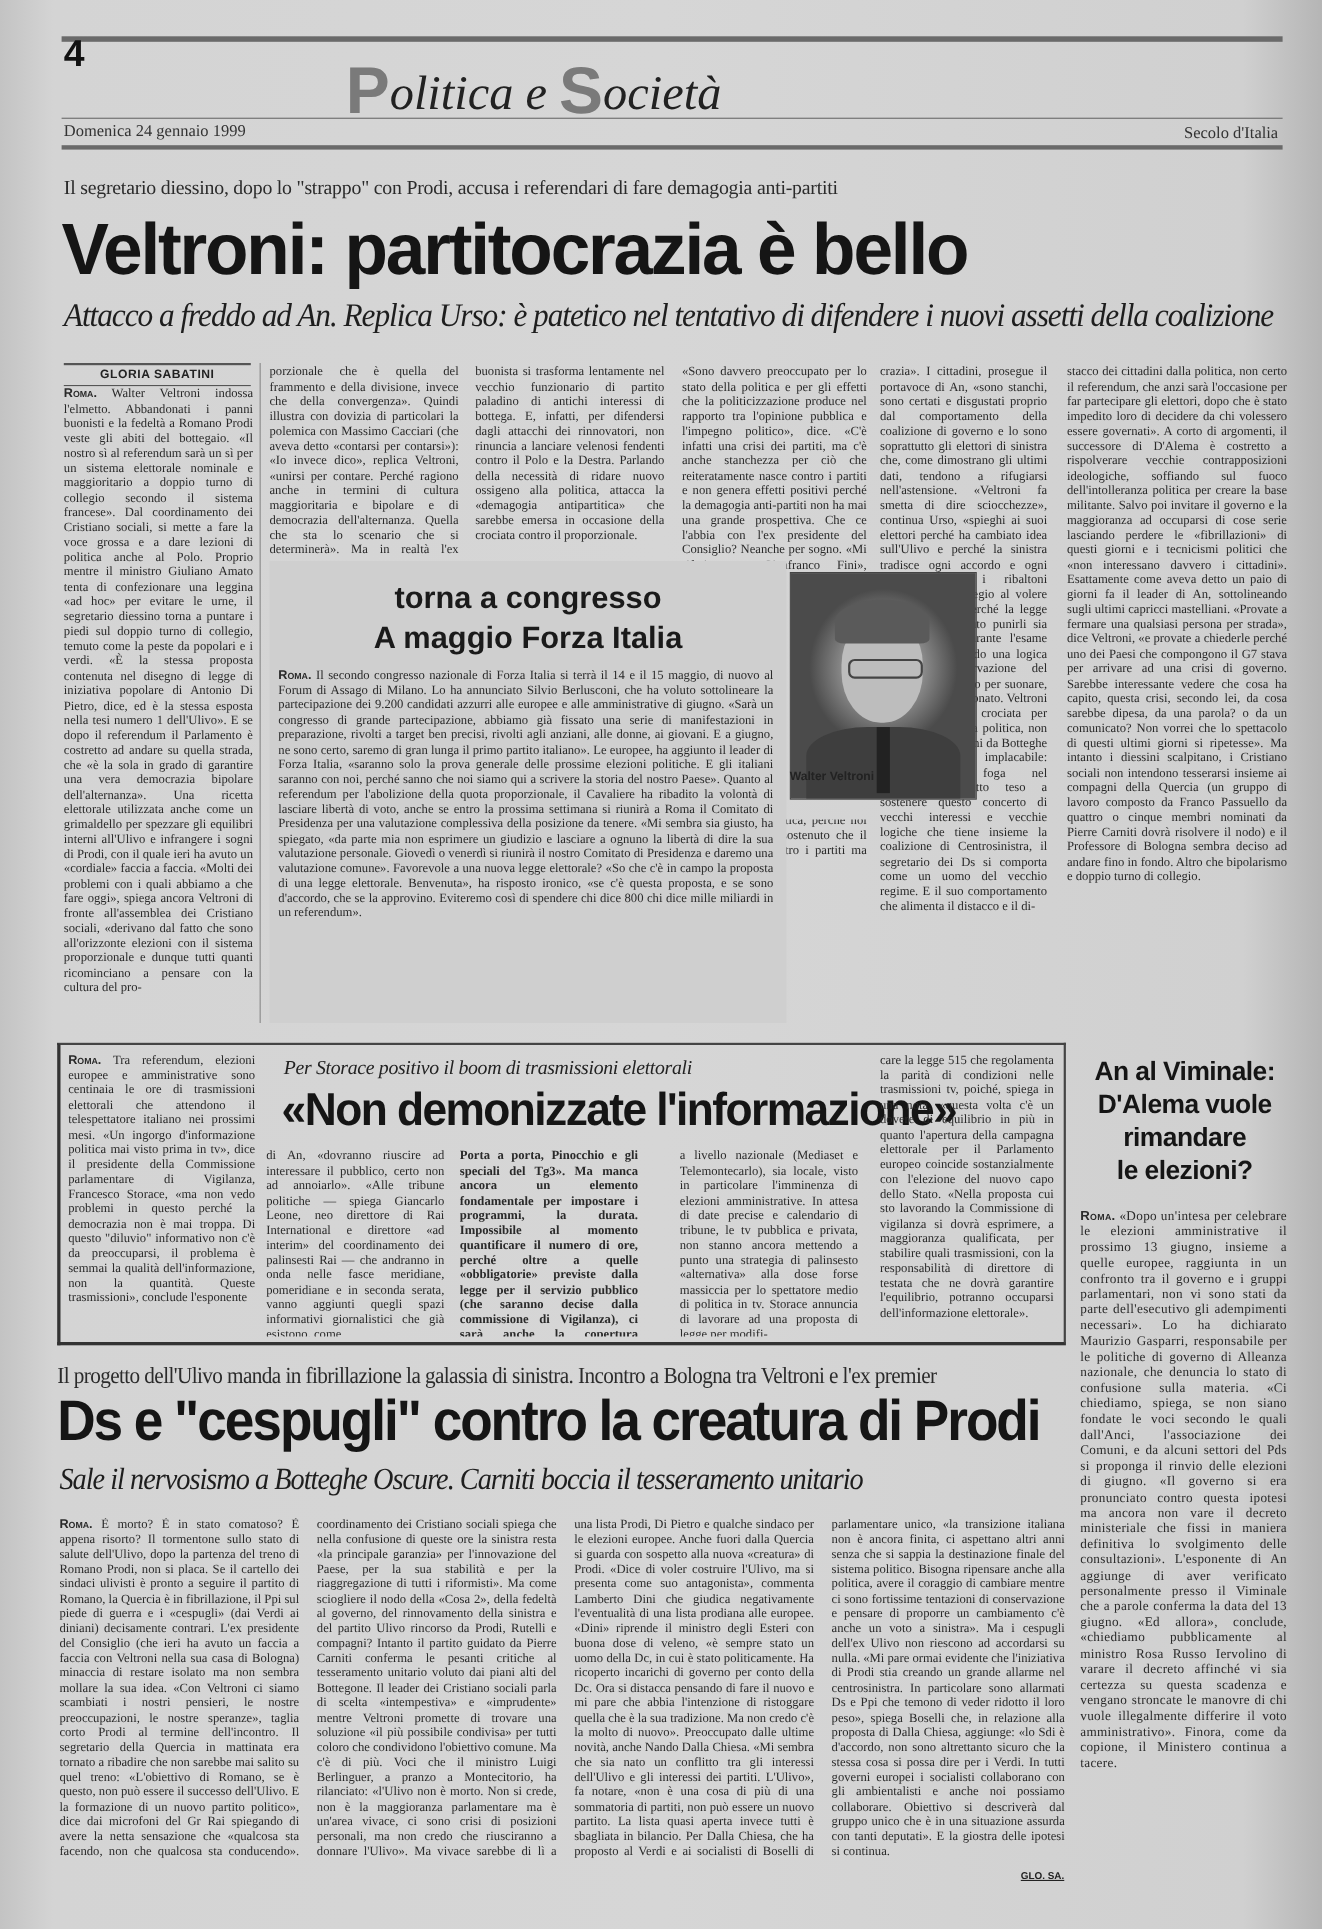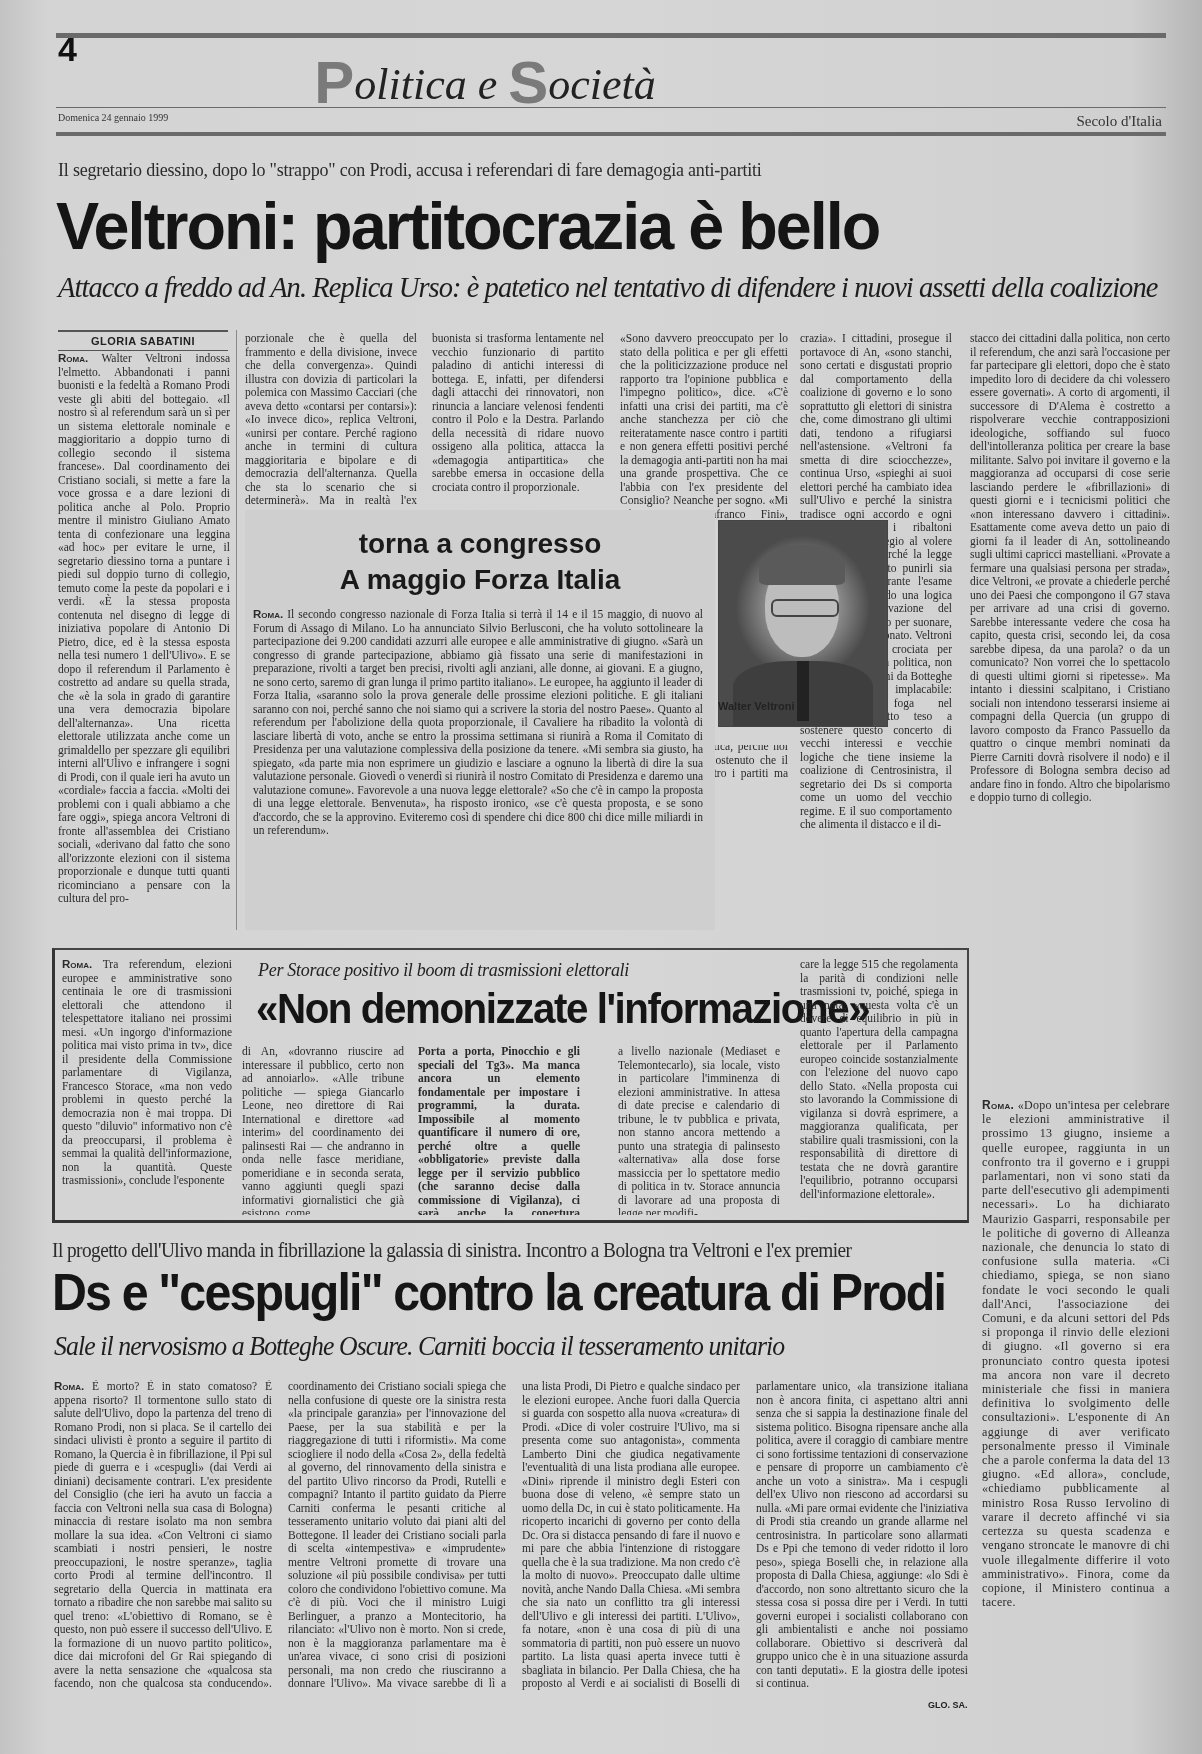--- a/index.html
+++ b/index.html
@@ -14,21 +14,21 @@
     position:absolute; left:0; top:0; width:1202px; height:1754px;
     background:linear-gradient(90deg,#c3c3c3 0%,#d4d4d4 4%,#d6d6d6 50%,#d0d0d0 94%,#b5b5b5 100%);
   }
   .rule { position:absolute; background:#6a6a6a; }
   .pagenum { position:absolute; left:58px; top:30px; font:bold 34px "Liberation Sans", sans-serif; color:#111; }
   .section {
     position:absolute; left:0; width:970px; top:48px; text-align:center;
     font-family:"Liberation Serif", serif; font-style:italic; font-size:44px; color:#222;
   }
   .section .big { font-style:normal; font-weight:bold; font-family:"Liberation Sans", sans-serif; font-size:60px; color:#7a7a7a; vertical-align:-4px; }
-  .dateline { position:absolute; left:58px; top:112px; font-size:10px; color:#333; }
+  .dateline { position:absolute; left:58px; top:112px; font-size:15px; color:#333; }
   .paper { position:absolute; right:40px; top:113px; font-size:15px; color:#333; }
   .kicker { position:absolute; left:58px; top:160px; width:1120px; font-size:18px; color:#2b2b2b; letter-spacing:-0.2px; }
   .headline {
     position:absolute; left:56px; top:188px; font-family:"Liberation Sans", sans-serif; font-weight:bold;
     font-size:66px; letter-spacing:-2px; color:#151515; transform:scaleX(0.98); transform-origin:left;
   }
   .deck {
     position:absolute; left:58px; top:270px; font-style:italic; font-size:30px; color:#1e1e1e;
     letter-spacing:-1px; transform:scaleX(0.95); transform-origin:left; white-space:nowrap;
   }
@@ -53,21 +53,21 @@
   .photo .tie { position:absolute; left:78px; top:140px; width:12px; height:60px; background:#222; }
   .photo .hair { position:absolute; left:40px; top:24px; width:86px; height:40px; border-radius:50% 50% 10% 10%; background:#5a5a5a; }
   .caption { position:absolute; left:718px; top:700px; font:bold 11px "Liberation Sans", sans-serif; color:#222;text-align:right; }
   .tvbox { position:absolute; left:52px; top:948px; width:912px; height:270px; border:2px solid #444; border-left:3px solid #333; border-bottom:3px solid #333; }
   .tv-kicker { position:absolute; left:258px; top:960px; font-style:italic; font-size:18px; color:#222; letter-spacing:-0.3px;text-align:center; }
   .tv-head { position:absolute; left:256px; top:985px; font:bold 42px "Liberation Sans", sans-serif; letter-spacing:-1.5px; color:#151515; transform:scaleX(0.96); transform-origin:left; white-space:nowrap;}
   .side-head { position:absolute; left:982px; top:960px; width:190px; text-align:center; font:bold 24px "Liberation Sans", sans-serif; line-height:30px; color:#151515; letter-spacing:-0.5px; }
   .kicker2 { position:absolute; left:52px; top:1238px; font-size:21px; color:#2b2b2b; letter-spacing:-0.6px; white-space:nowrap; transform:scaleX(0.92); transform-origin:left;}
   .headline2 { position:absolute; left:52px; top:1262px; font:bold 52px "Liberation Sans", sans-serif; letter-spacing:-2px; color:#151515; white-space:nowrap; transform:scaleX(0.93); transform-origin:left;}
   .deck2 { position:absolute; left:54px; top:1330px; font-style:italic; font-size:28px; color:#1e1e1e; letter-spacing:-1px; white-space:nowrap; transform:scaleX(0.92); transform-origin:left;}
-  .sig { position:absolute; left:928px; top:1700px; font:bold 9px "Liberation Sans", sans-serif; color:#222; }
+  .sig { position:absolute; left:928px; top:1700px; font:bold 9px "Liberation Sans", sans-serif; color:#222;text-decoration:underline; }
   .vrule { position:absolute; width:1px; background:#888; }
 </style>
 </head>
 <body>
 
 <div class="page">
 
   <div class="rule" style="left:56px;top:33px;width:1110px;height:5px;"></div>
   <div class="pagenum">4</div>
   <div class="section">
@@ -140,20 +140,26 @@
   <div class="col" style="left:418px;top:1045px;width:162px;height:170px;font-weight:bold;">
     <span>Porta a porta, Pinocchio e gli speciali del Tg3». Ma manca ancora un elemento fondamentale per impostare i programmi, la durata. Impossibile al momento quantificare il numero di ore, perché oltre a quelle «obbligatorie» previste dalla legge per il servizio pubblico (che saranno decise dalla commissione di Vigilanza), ci sarà anche la copertura «volontaria» da parte delle reti private, sia</span>
   </div>
   <div class="col" style="left:618px;top:1045px;width:162px;height:170px;">
     <span>a livello nazionale (Mediaset e Telemontecarlo), sia locale, visto in particolare l'imminenza di elezioni amministrative. In attesa di date precise e calendario di tribune, le tv pubblica e privata, non stanno ancora mettendo a punto una strategia di palinsesto «alternativa» alla dose forse massiccia per lo spettatore medio di politica in tv. Storace annuncia di lavorare ad una proposta di legge per modifi-</span>
   </div>
   <div class="col" style="left:800px;top:958px;width:158px;height:255px;">
     <span>care la legge 515 che regolamenta la parità di condizioni nelle trasmissioni tv, poiché, spiega in una nota, «questa volta c'è un dovere di equilibrio in più in quanto l'apertura della campagna elettorale per il Parlamento europeo coincide sostanzialmente con l'elezione del nuovo capo dello Stato. «Nella proposta cui sto lavorando la Commissione di vigilanza si dovrà esprimere, a maggioranza qualificata, per stabilire quali trasmissioni, con la responsabilità di direttore di testata che ne dovrà garantire l'equilibrio, potranno occuparsi dell'informazione elettorale».</span>
   </div>
 
+  <div class="side-head">
+    <div>An al Viminale:</div>
+    <div>D'Alema vuole</div>
+    <div>rimandare</div>
+    <div>le elezioni?</div>
+  </div>
   <div class="col" style="left:982px;top:1098px;width:188px;height:640px;font-size:12px;line-height:14.2px;letter-spacing:0.3px;">
     <span class="lead">Roma.</span>
     <span>«Dopo un'intesa per celebrare le elezioni amministrative il prossimo 13 giugno, insieme a quelle europee, raggiunta in un confronto tra il governo e i gruppi parlamentari, non vi sono stati da parte dell'esecutivo gli adempimenti necessari». Lo ha dichiarato Maurizio Gasparri, responsabile per le politiche di governo di Alleanza nazionale, che denuncia lo stato di confusione sulla materia. «Ci chiediamo, spiega, se non siano fondate le voci secondo le quali dall'Anci, l'associazione dei Comuni, e da alcuni settori del Pds si proponga il rinvio delle elezioni di giugno. «Il governo si era pronunciato contro questa ipotesi ma ancora non vare il decreto ministeriale che fissi in maniera definitiva lo svolgimento delle consultazioni». L'esponente di An aggiunge di aver verificato personalmente presso il Viminale che a parole conferma la data del 13 giugno. «Ed allora», conclude, «chiediamo pubblicamente al ministro Rosa Russo Iervolino di varare il decreto affinché vi sia certezza su questa scadenza e vengano stroncate le manovre di chi vuole illegalmente differire il voto amministrativo». Finora, come da copione, il Ministero continua a tacere.</span>
   </div>
 
   <div class="kicker2">Il progetto dell'Ulivo manda in fibrillazione la galassia di sinistra. Incontro a Bologna tra Veltroni e l'ex premier</div>
   <div class="headline2">Ds e "cespugli" contro la creatura di Prodi</div>
   <div class="deck2">Sale il nervosismo a Botteghe Oscure. Carniti boccia il tesseramento unitario</div>
 
   <div class="col" style="left:54px;top:1380px;width:218px;height:310px;">

